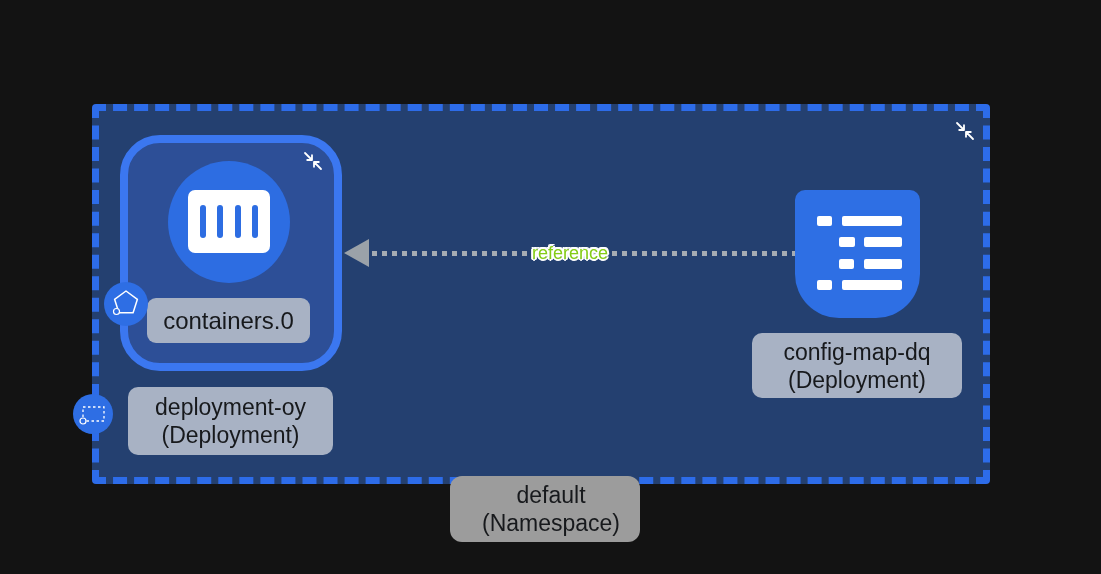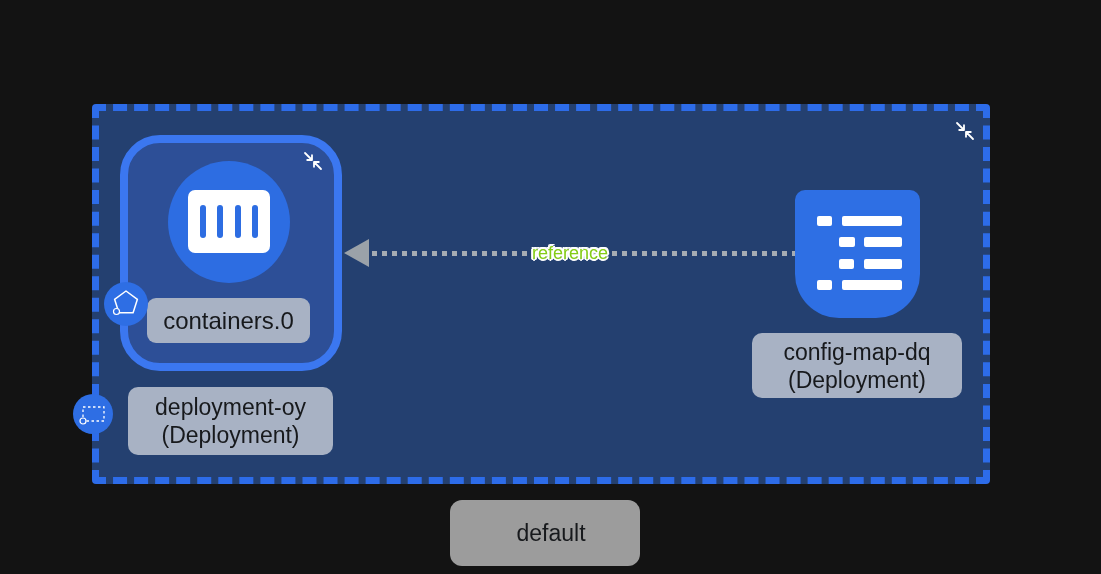--- a/index.html
+++ b/index.html
@@ -35,21 +35,21 @@
   
   .badge{
     position:absolute;display:flex;flex-direction:column;align-items:center;
     justify-content:center;background:#a8b2c4;border-radius:10px;
     color:#17191c;text-align:right;line-height:28px;font-size:23px;
   }
   .badge-neutral{background:#9c9c9c;border-radius:12px;}
   .containers-badge{left:19px;top:155px;width:163px;height:45px;font-size:24px;border-radius:9px;}
   .deploy-badge{left:29px;top:276px;width:205px;height:68px;}
   .cm-badge{left:653px;top:222px;width:210px;height:65px;}
-  .ns-badge{left:450px;top:500px;width:190px;height:66px;padding-left:12px;}
+  .ns-badge{left:450px;top:476px;width:190px;height:66px;padding-left:12px;}
   
   .handle{
     position:absolute;border-radius:50%;background:#2e6ee4;
     display:flex;align-items:center;justify-content:center;z-index:5;
   }
   .pentagon-handle{left:5px;top:171px;width:44px;height:44px;}
   .rect-handle{left:-26px;top:283px;width:40px;height:40px;}
   
   .cm-node{
     position:absolute;left:696px;top:79px;width:125px;height:128px;
@@ -150,15 +150,16 @@
 
     <div class="badge cm-badge">
       <span>config-map-dq</span>
       <span>(Deployment)</span>
     </div>
 
   </div>
 
   <div class="badge badge-neutral ns-badge">
     <span>default</span>
+    <span>(Namespace)</span>
   </div>
 
 </div>
 
 </body></html>

